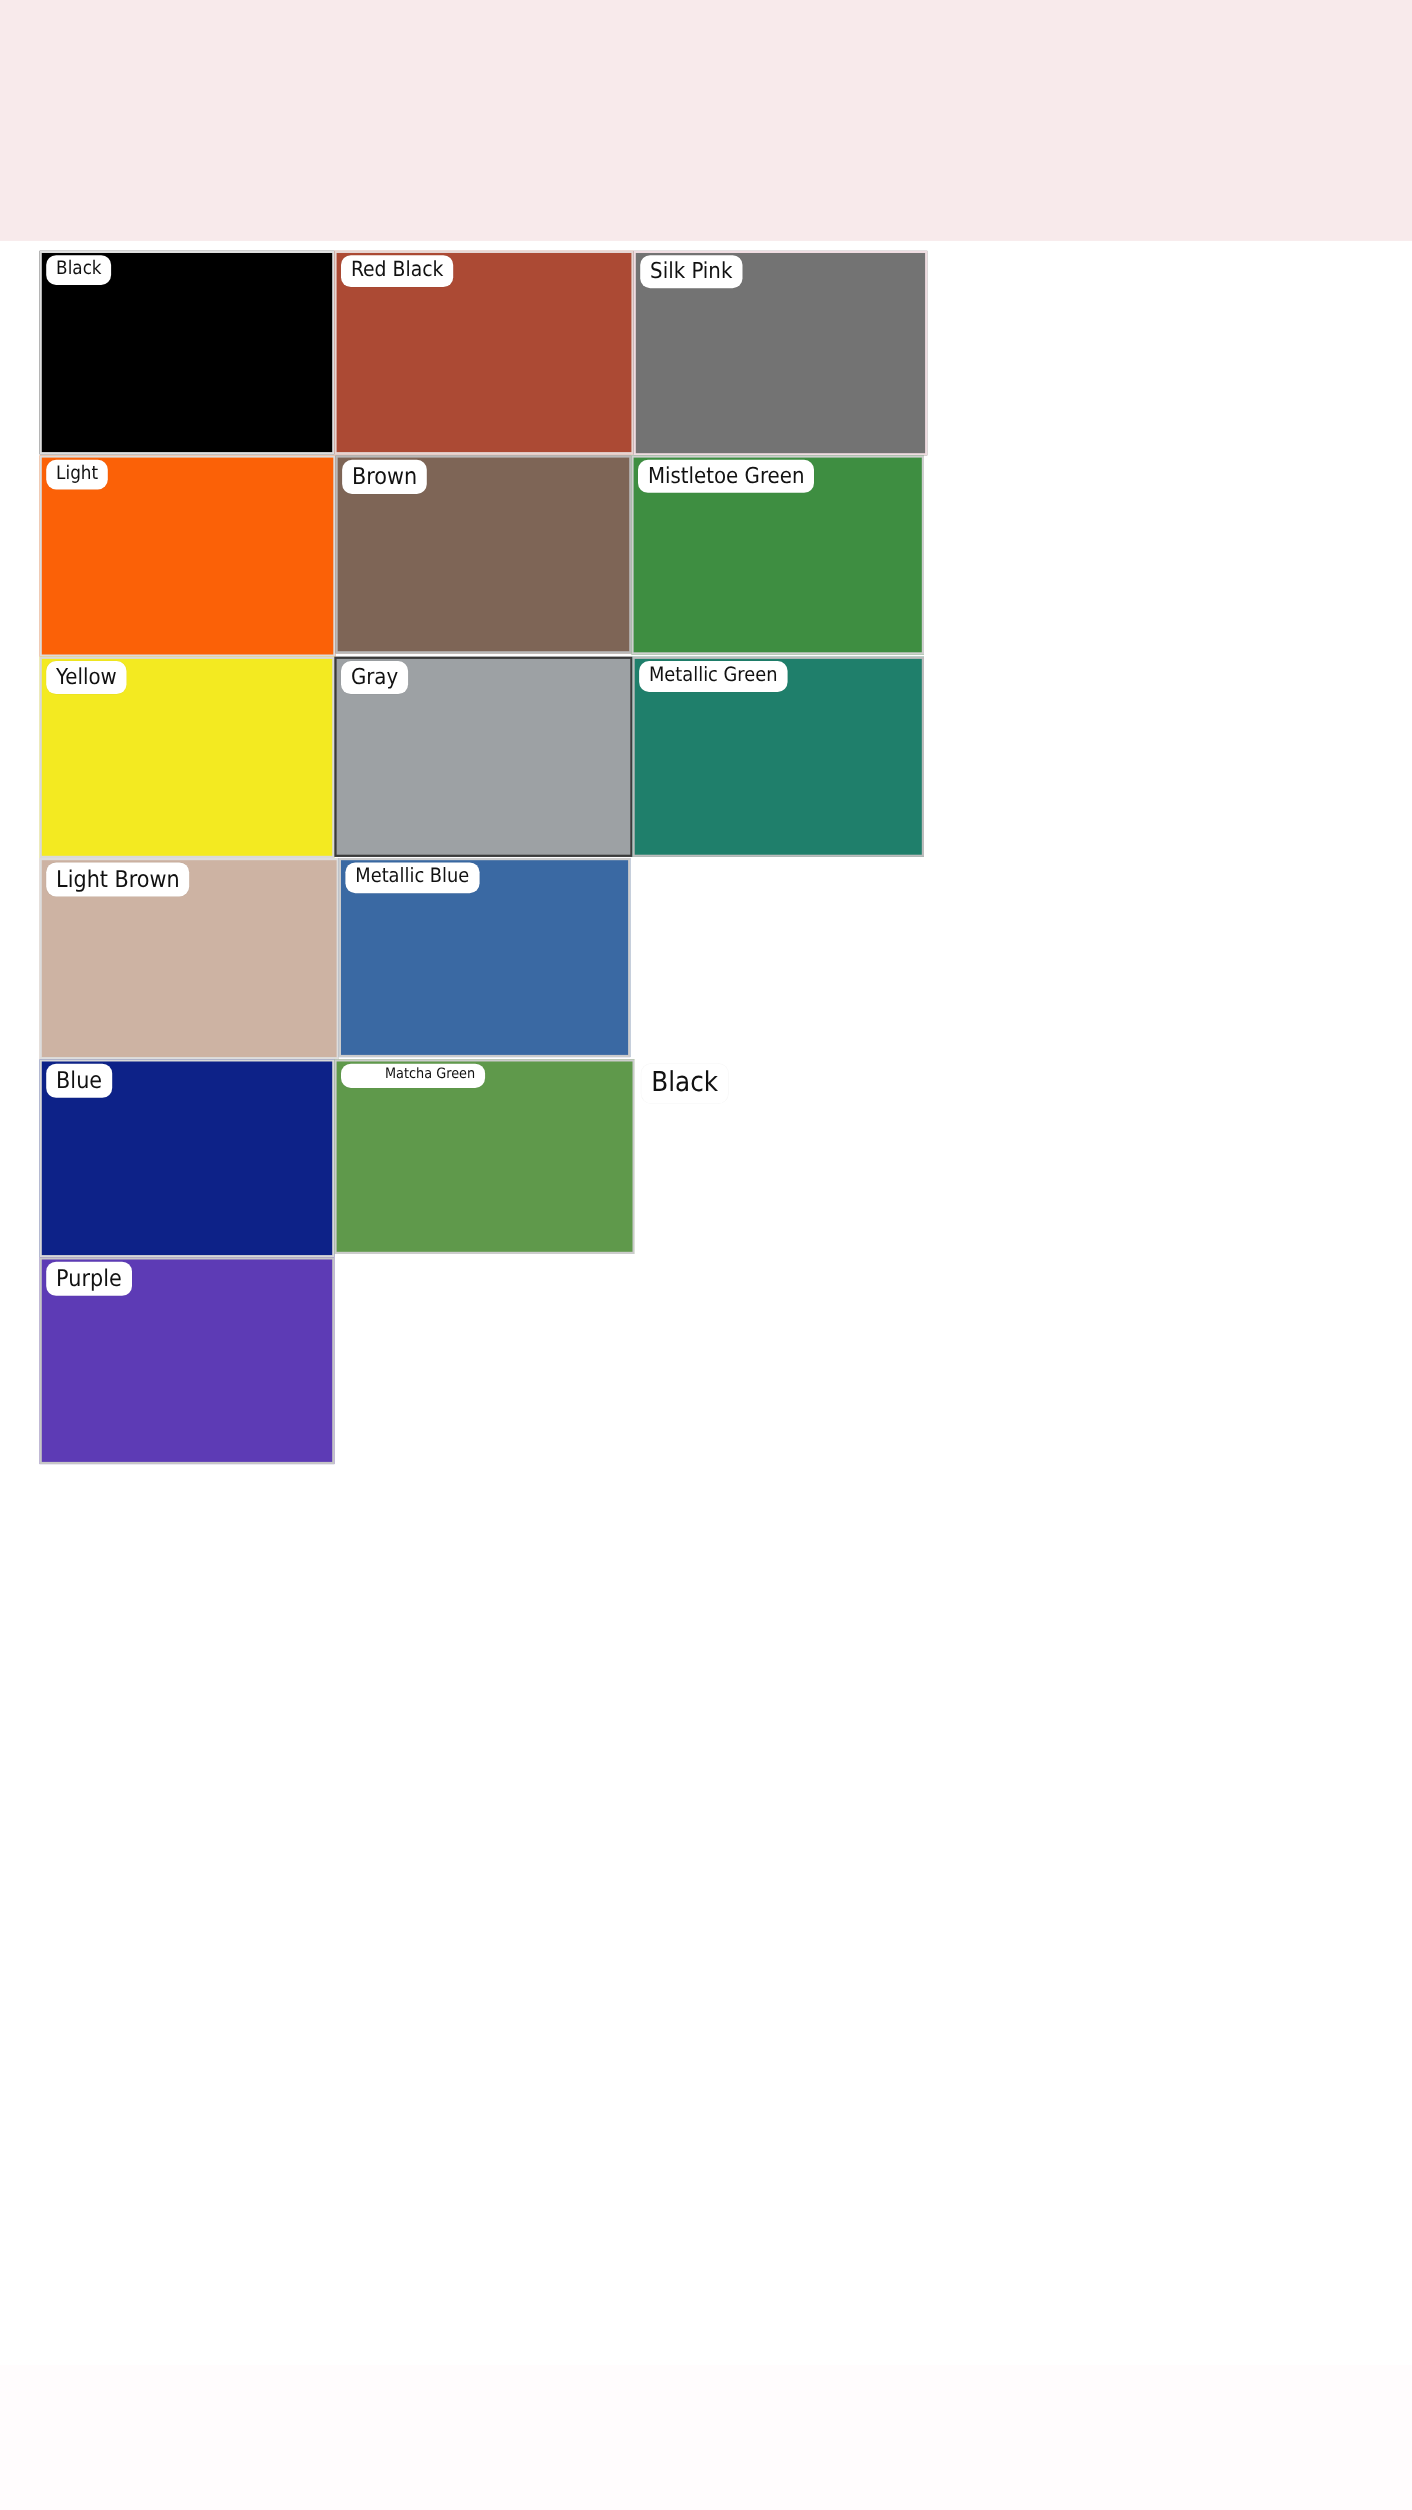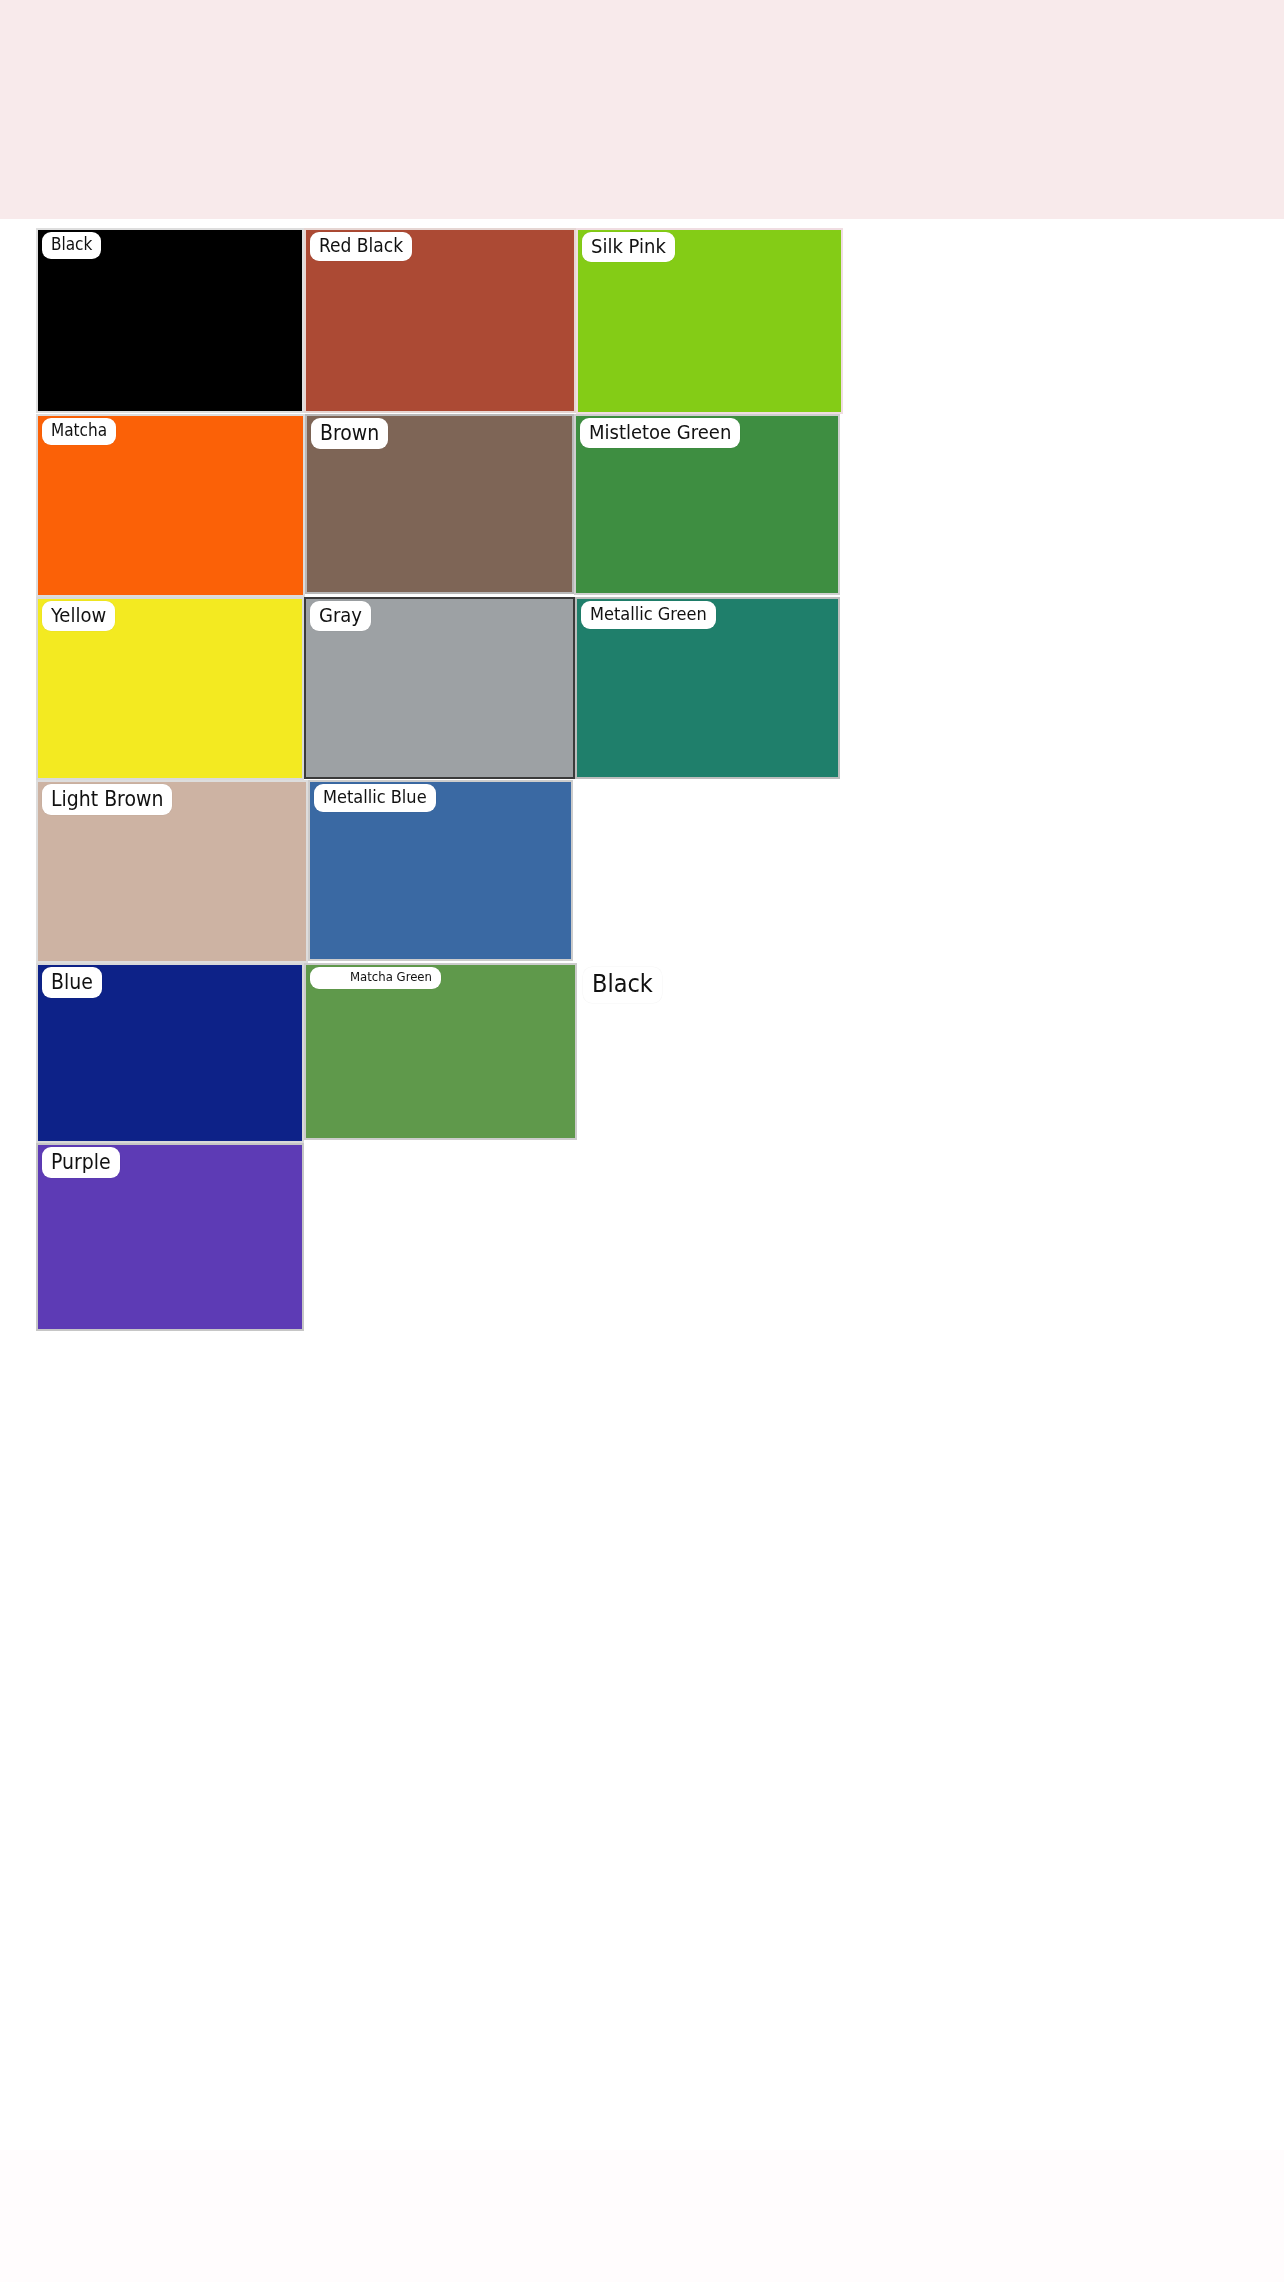--- a/index.html
+++ b/index.html
@@ -75,27 +75,27 @@
 <div id="header-band" style="background: rgb(248, 234, 235);"></div>
 
 <div id="swatch-grid">
     <div class="grid-row">
       <div class="swatch" style="width: 268px; height: 185px; background: rgb(0, 0, 0); border: 2px solid rgb(222, 222, 222);">
         <span class="swatch-label" style="font-size: 17px; color: rgb(17, 17, 17); background: rgb(255, 255, 255);">Black</span>
       </div>
       <div class="swatch" style="width: 272px; height: 185px; background: rgb(172, 74, 52); border: 2px solid rgb(230, 214, 211);">
         <span class="swatch-label" style="font-size: 19px; color: rgb(17, 17, 17); background: rgb(255, 255, 255);">Red Black</span>
       </div>
-      <div class="swatch" style="width: 267px; height: 186px; background: #84cc16; border: 2px solid rgb(240, 221, 226);">
+      <div class="swatch" style="width: 267px; height: 186px; background: #737373; border: 2px solid rgb(240, 221, 226);">
         <span class="swatch-label" style="font-size: 20px; color: rgb(17, 17, 17); background: rgb(255, 255, 255);">Silk Pink</span>
       </div>
     </div>
     <div class="grid-row">
       <div class="swatch" style="width: 269px; height: 183px; background: rgb(251, 97, 7); border: 2px solid rgb(220, 220, 220);">
-        <span class="swatch-label" style="font-size: 17px; color: rgb(17, 17, 17); background: rgb(255, 255, 255);">Matcha</span>
+        <span class="swatch-label" style="font-size: 17px; color: rgb(17, 17, 17); background: rgb(255, 255, 255);">Light</span>
       </div>
       <div class="swatch" style="width: 269px; height: 180px; background: rgb(126, 101, 86); border: 2px solid rgb(185, 185, 185);">
         <span class="swatch-label" style="font-size: 21px; color: rgb(17, 17, 17); background: rgb(255, 255, 255);">Brown</span>
       </div>
       <div class="swatch" style="width: 266px; height: 181px; background: rgb(62, 142, 65); border: 2px solid rgb(207, 207, 207);">
         <span class="swatch-label" style="font-size: 20px; color: rgb(17, 17, 17); background: rgb(255, 255, 255);">Mistletoe Green</span>
       </div>
     </div>
     <div class="grid-row">
       <div class="swatch" style="width: 268px; height: 183px; background: rgb(243, 234, 33); border: 2px solid rgb(217, 217, 217);">

